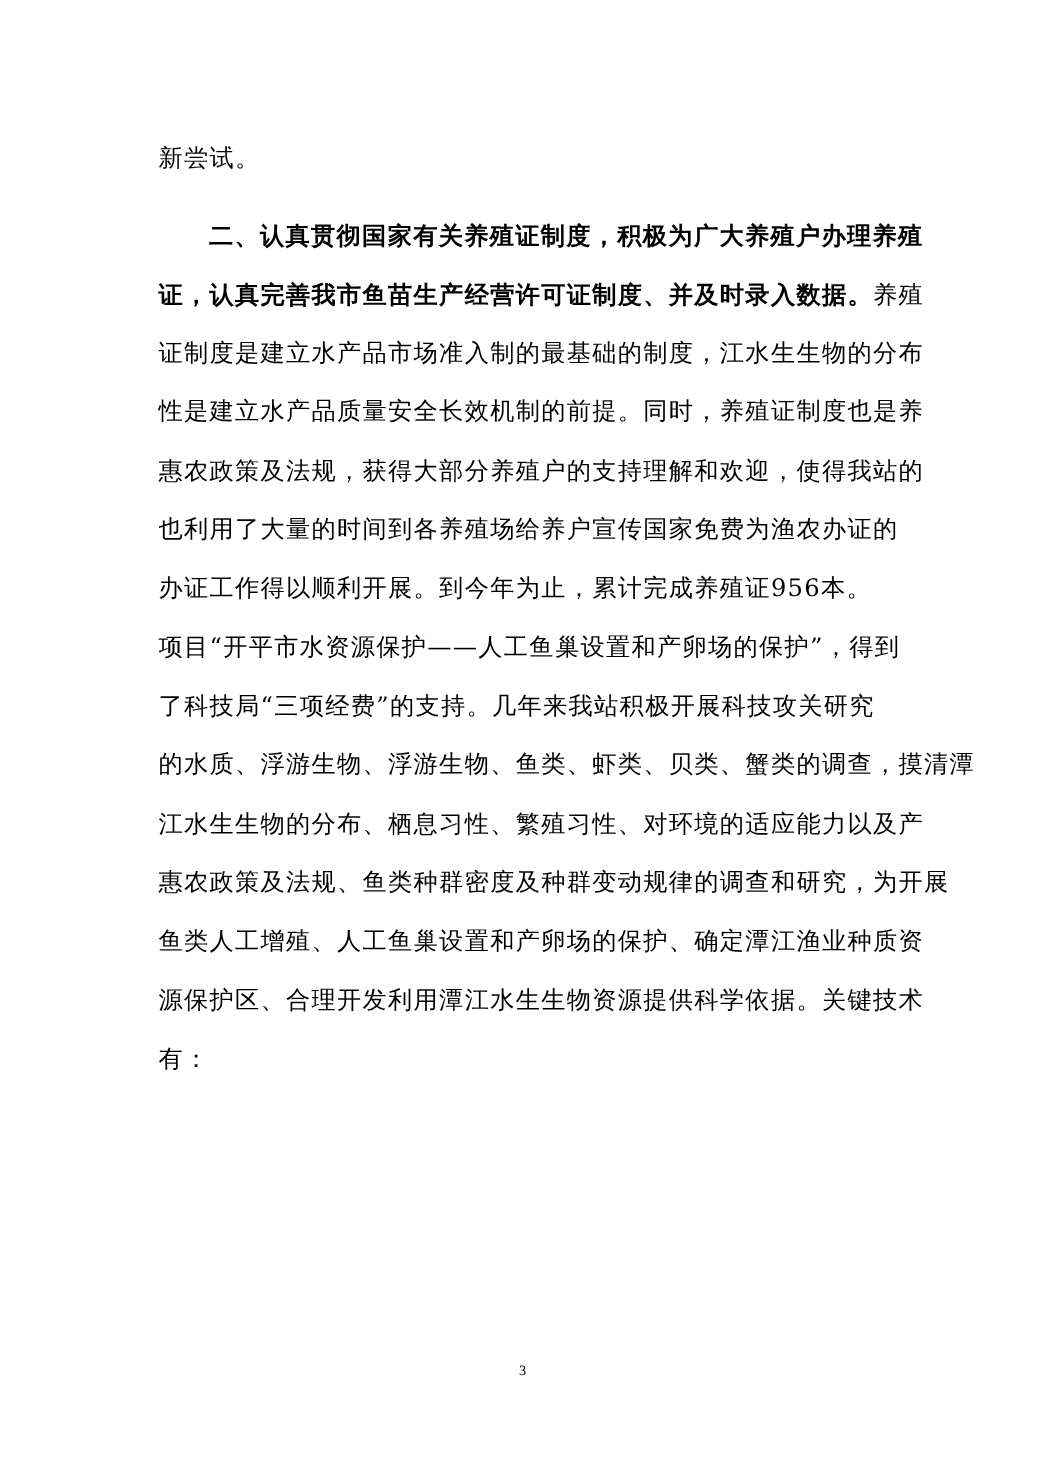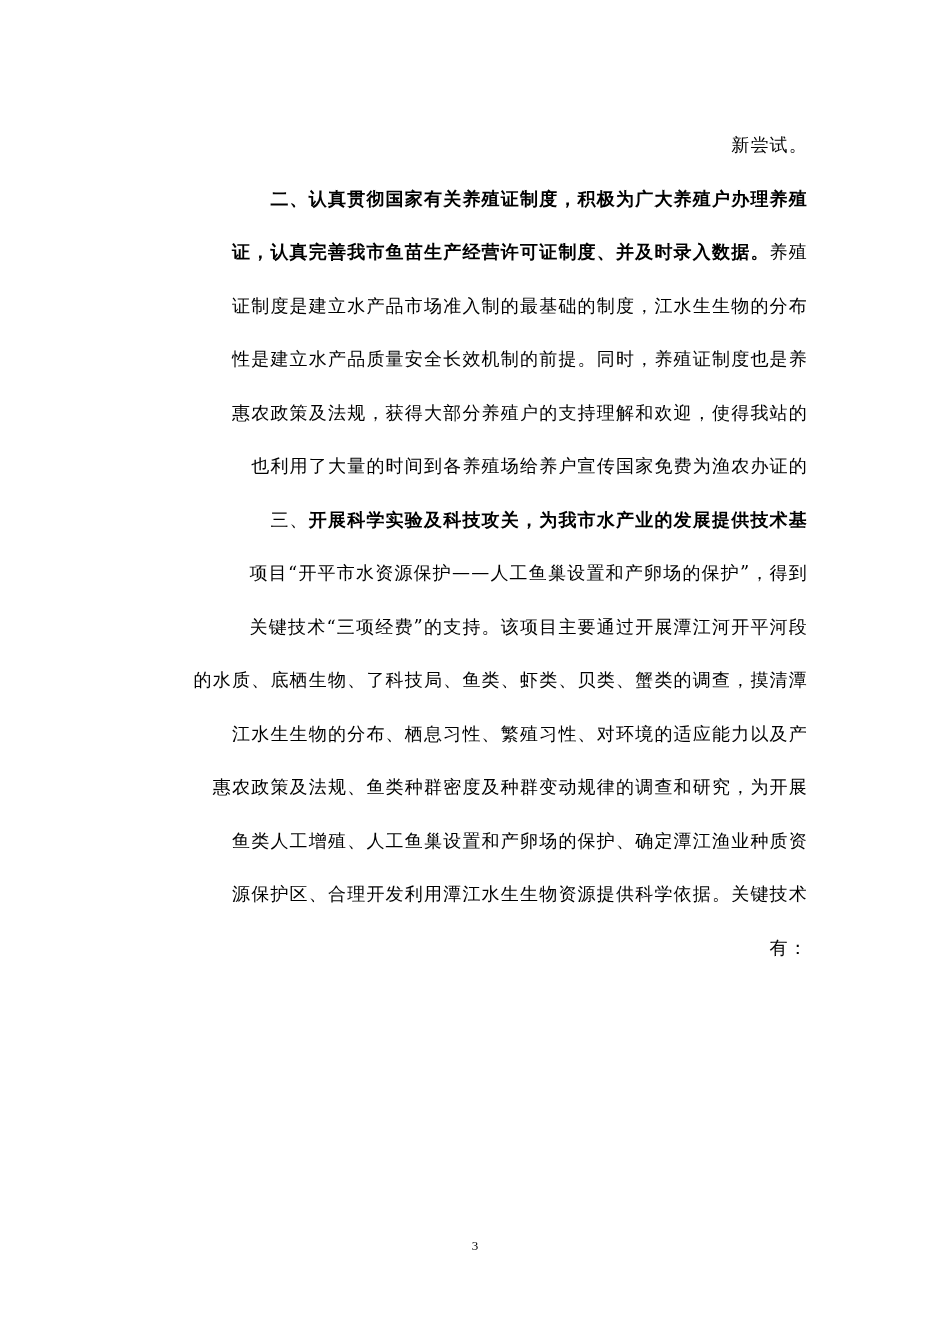--- a/index.html
+++ b/index.html
@@ -25,26 +25,25 @@
     .body-text {
       position: absolute;
       left: 144px;
       top: 126px;
       width: 664px;
     }
     .line {
       display: block;
       height: 53.5px;
       line-height: 38px;
-      font-size: 18px;
+      font-size: 22px;
       white-space: nowrap;
       letter-spacing: 1.2px;
-      text-align: right;
     }
-    .indent-2 { padding-left: 46px; }
+    .indent-2 { padding-left: 46px; margin-top: 16px; }
     .indent-15 { padding-left: 36px; }
     .bold { font-weight: bold; }
     .page-number {
       position: absolute;
       top: 1238px;
       left: 0;
       width: 950px;
       text-align: center;
       font-size: 13px;
       font-family: "Liberation Serif", serif;
@@ -60,27 +59,27 @@
       <span class="line">新尝试。</span>
     </div>
 
     <div class="paragraph">
       <span class="line indent-2"><b class="bold">二、认真贯彻国家有关养殖证制度，积极为广大养殖户办理养殖</b><span></span></span>
       <span class="line"><b class="bold">证，认真完善我市鱼苗生产经营许可证制度、并及时录入数据。</b><span>养殖</span></span>
       <span class="line"><span>证制度是建立水产品市场准入制的最基础的制度，江水生生物的分布</span></span>
       <span class="line"><span>性是建立水产品质量安全长效机制的前提。同时，养殖证制度也是养</span></span>
       <span class="line"><span>惠农政策及法规，获得大部分养殖户的支持理解和欢迎，使得我站的</span></span>
       <span class="line"><span>也利用了大量的时间到各养殖场给养户宣传国家免费为渔农办证的</span></span>
+      <span class="line"><span>办证工作得以顺利开展。到今年为止，累计完成养殖证956本。</span></span>
     </div>
 
     <div class="paragraph">
-      <span class="line indent-15"><span>三、</span><b class="bold">开展科学实验及科技攻关，为我市水产业的发展提供技术基</b></span>
       <span class="line"><span>项目“开平市水资源保护——人工鱼巢设置和产卵场的保护”，得到</span></span>
-      <span class="line"><span>关键技术“三项经费”的支持。该项目主要通过开展潭江河开平河段</span></span>
-      <span class="line"><span>的水质、底栖生物、了科技局、鱼类、虾类、贝类、蟹类的调查，摸清潭</span></span>
+      <span class="line"><span>了科技局“三项经费”的支持。几年来我站积极开展科技攻关研究</span></span>
+      <span class="line"><span>的水质、浮游生物、浮游生物、鱼类、虾类、贝类、蟹类的调查，摸清潭</span></span>
       <span class="line"><span>江水生生物的分布、栖息习性、繁殖习性、对环境的适应能力以及产</span></span>
       <span class="line"><span>惠农政策及法规、鱼类种群密度及种群变动规律的调查和研究，为开展</span></span>
       <span class="line"><span>鱼类人工增殖、人工鱼巢设置和产卵场的保护、确定潭江渔业种质资</span></span>
       <span class="line"><span>源保护区、合理开发利用潭江水生生物资源提供科学依据。关键技术</span></span>
       <span class="line"><span>有：</span></span>
     </div>
 
   </div>
 
   <div class="page-number">3</div>

